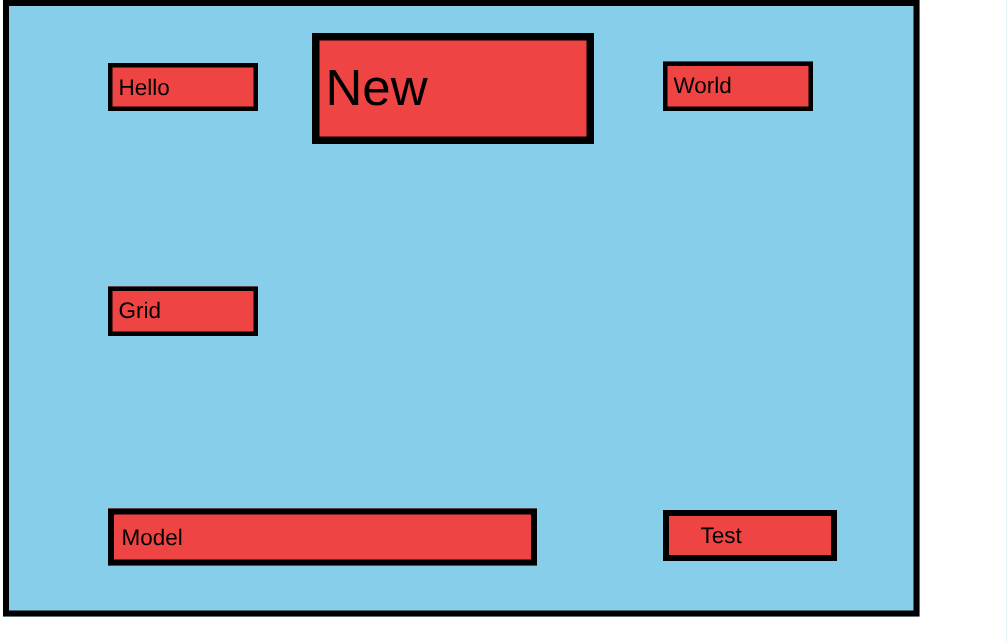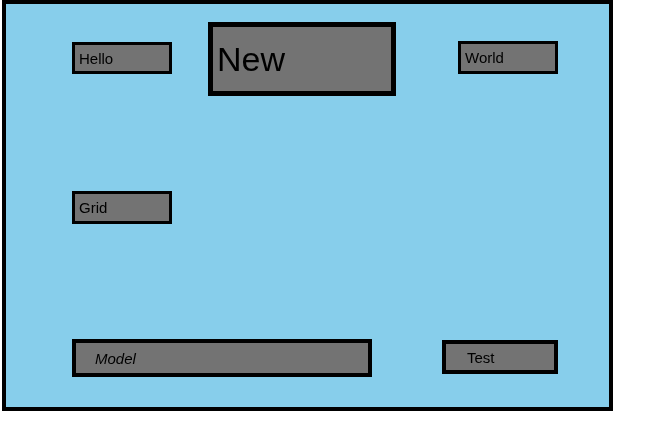--- a/index.html
+++ b/index.html
@@ -21,38 +21,38 @@
     position: absolute;
     left: 2px;
     top: 0;
     width: 603px;
     height: 403px;
     background: #87CEEB;
     border: 4px solid #000000;
   }
   .box {
     position: absolute;
-    background: #737373;
+    background: #ef4444;
     border: 3px solid #000000;
     display: flex;
     align-items: center;
     box-sizing: content-box;
     color: #000000;
     font-size: 15px;
     padding-left: 4px;
     white-space: nowrap;
     overflow: hidden;
   }
   .box-hello { left: 66px; top: 38px;  width: 90px;  height: 26px; }
   .box-new   { left: 202px; top: 18px; width: 174px; height: 64px;
                border-width: 5px; font-size: 34px; }
-  .box-world { left: 436px; top: 37px; width: 90px;  height: 27px; margin-left: 16px; }
+  .box-world { left: 436px; top: 37px; width: 90px;  height: 27px; }
   .box-grid  { left: 66px; top: 187px; width: 90px;  height: 27px; }
   .box-model { left: 66px; top: 335px; width: 273px; height: 30px;
-               border-width: 4px; padding-left: 19px; font-style: italic; }
+               border-width: 4px; padding-left: 5px; }
   .box-test  { left: 436px; top: 336px; width: 87px; height: 26px;
                border-width: 4px; padding-left: 21px; }
   .box-label {
     pointer-events: none;
   }
 </style>
 </head>
 <body>
 
 <div class="screen">

